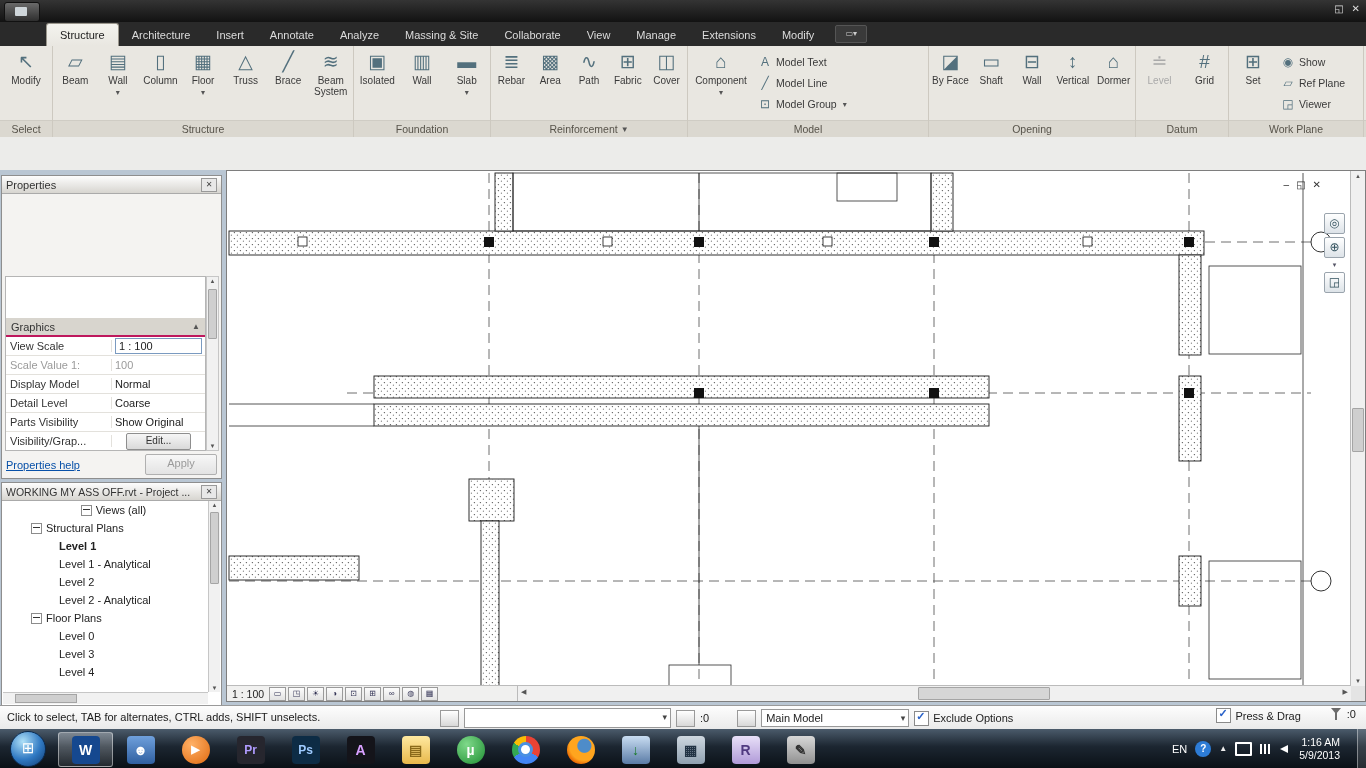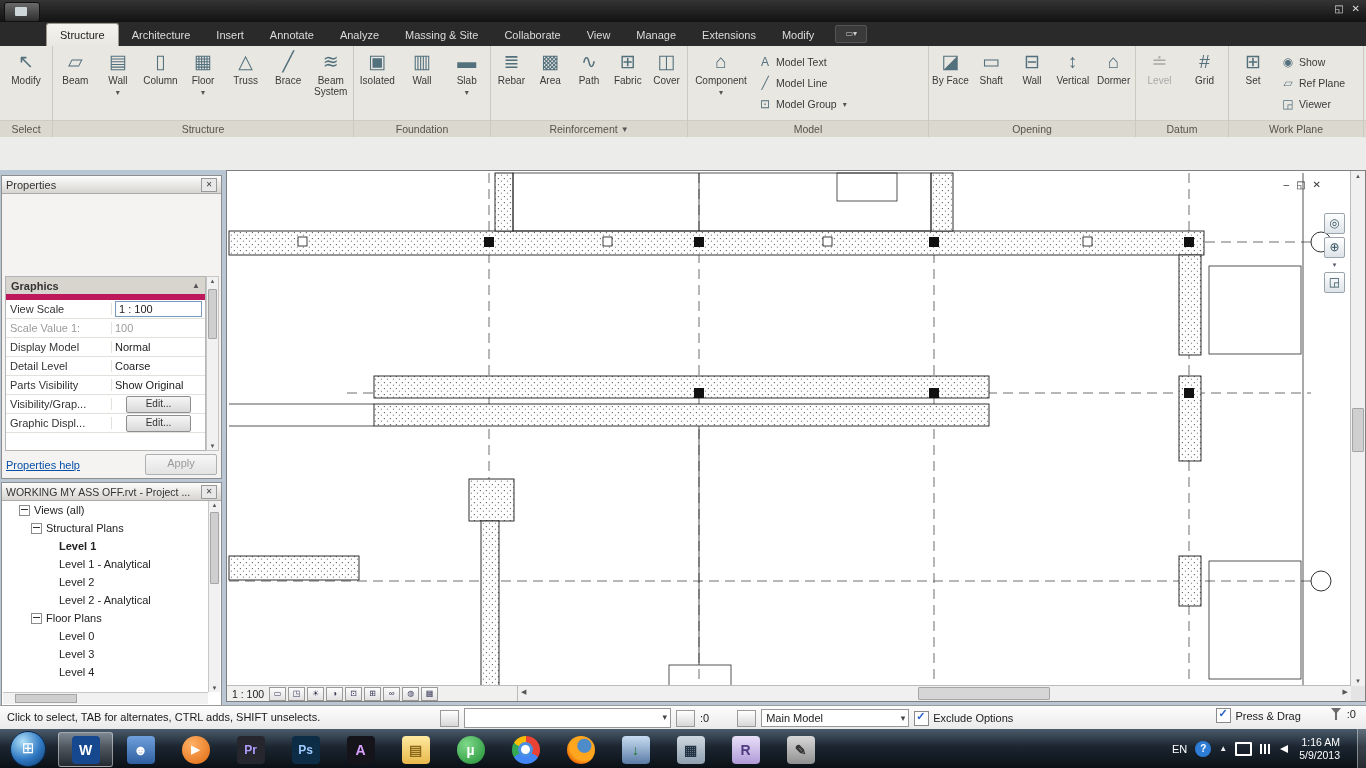--- a/index.html
+++ b/index.html
@@ -66,22 +66,22 @@
   .typesel::after{content:"▾";position:absolute;right:4px;top:20px;font-size:9px;color:#444;}
   .instrow{display:flex;margin:0 3px 3px;gap:3px;}
   .combo{flex:1;height:20px;background:#fff;border:1px solid #999;display:flex;align-items:center;
     padding:0 4px;position:relative;overflow:hidden;white-space:nowrap;}
   .combo::after{content:"▾";position:absolute;right:3px;top:4px;font-size:9px;color:#444;}
   .etbtn{width:80px;height:20px;background:linear-gradient(#f8f8f8,#dedede);border:1px solid #8e8e8e;
     border-radius:2px;display:flex;align-items:center;justify-content:center;gap:4px;font-size:10.5px;}
   .eticon{width:10px;height:9px;border:1px solid #7a7a7a;background:repeating-linear-gradient(#fff 0 2px,#aac 2px 3px);}
   .pgrid{position:absolute;left:3px;right:15px;top:100px;bottom:27px;background:#fff;
     border:1px solid #b5b5b5;overflow:hidden;}
-  .gsec{height:17px;background:#d8d5ce;border-bottom:6px solid #be185d;display:flex;
-    align-items:center;padding:0 5px;font-weight:bold;color:#333;}
+  .gsec{height:17px;background:#d8d5ce;border-bottom:2px solid #be185d;display:flex;
+    align-items:center;padding:0 5px;font-weight:normal;color:#333;margin-top:41px;}
   .gsec .chev{margin-left:auto;font-size:8px;color:#555;}
   .prow{display:flex;height:18px;border-bottom:1px solid #e3e1dc;align-items:center;}
   .plab{width:97px;padding:0 4px;border-right:1px solid #e3e1dc;color:#333;overflow:hidden;white-space:nowrap;}
   .pval{flex:1;padding:0 3px;display:flex;align-items:center;overflow:hidden;white-space:nowrap;}
   .pinput{border:1px solid #7a9ac0;background:#fff;height:14px;flex:1;display:flex;
     align-items:center;padding:0 3px;}
   .pbtn{width:72%;margin:auto;height:15px;font-size:10px;color:#333;
     background:linear-gradient(#f6f6f6,#d9d9d9);border:1px solid #8e8e8e;border-radius:2px;
     text-align:center;line-height:13px;}
   .muted{color:#9b9b9b;}
@@ -96,21 +96,21 @@
     border:1px solid #b0b0b0;border-radius:2px;text-align:center;line-height:17px;}
 
   
   .browser{position:absolute;left:1px;top:312px;width:219px;height:222px;background:#fff;border:1px solid #8e8e8e;}
   .bhead{height:17px;background:linear-gradient(#fdfdfd,#d7d5d0);border-bottom:1px solid #aaa;
     display:flex;align-items:center;padding:0 4px;color:#333;font-size:10.5px;white-space:nowrap;overflow:hidden;}
   .tree{position:absolute;left:1px;right:13px;top:18px;bottom:13px;overflow:hidden;}
   .trow{display:flex;align-items:center;height:18px;white-space:nowrap;}
   .exp{width:9px;height:9px;border:1px solid #8c8c8c;background:#fff;margin-right:4px;position:relative;flex:none;}
   .exp::after{content:"";position:absolute;left:1px;right:1px;top:3px;height:1px;background:#333;}
-  .l1{padding-left:16px;} .l2{padding-left:28px;} .l3{padding-left:56px;}
+  .l1{padding-left:16px;justify-content:center;} .l2{padding-left:28px;} .l3{padding-left:56px;}
   .bold{font-weight:bold;}
   .bvsb{position:absolute;right:1px;top:18px;bottom:13px;width:11px;background:#f1f1f1;border-left:1px solid #c6c6c6;}
   .bhsb{position:absolute;left:1px;right:13px;bottom:1px;height:11px;background:#f1f1f1;border-top:1px solid #c6c6c6;}
   .bhthumb{position:absolute;top:1px;bottom:1px;background:#cfcfcf;border:1px solid #a5a5a5;}
 
   
   .draw{position:absolute;left:226px;top:0;right:0;height:532px;background:#fff;border:1px solid #7e7e7e;box-sizing:border-box;}
   .canvas{position:absolute;left:0;top:0;right:14px;bottom:15px;background:#fff;overflow:hidden;}
   .vwc{position:absolute;right:44px;top:8px;display:flex;gap:7px;font-size:10px;color:#333;}
   .navbar{position:absolute;right:20px;top:42px;display:flex;flex-direction:column;gap:3px;align-items:center;}

